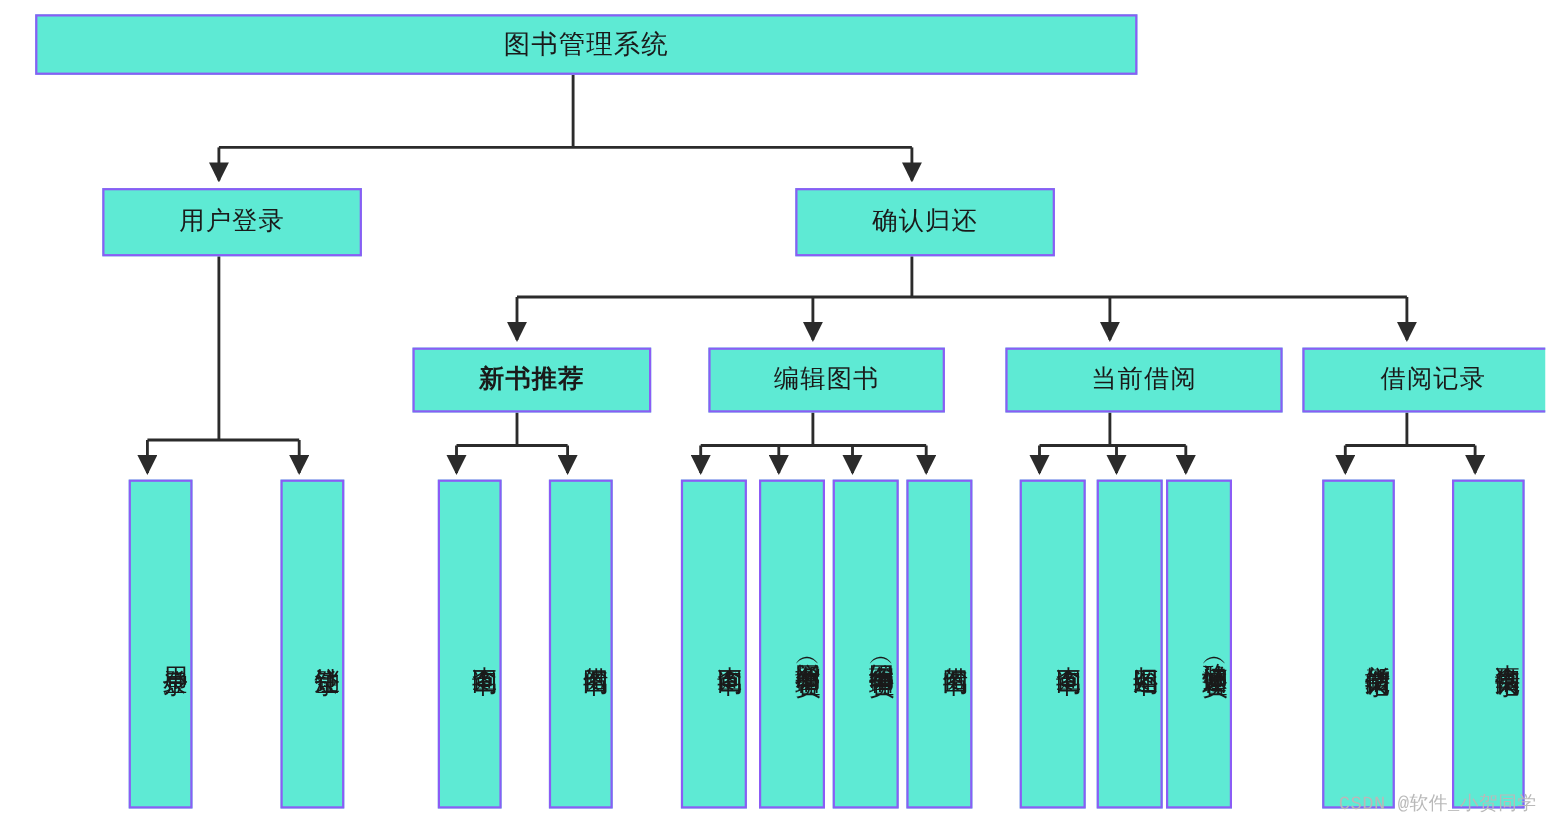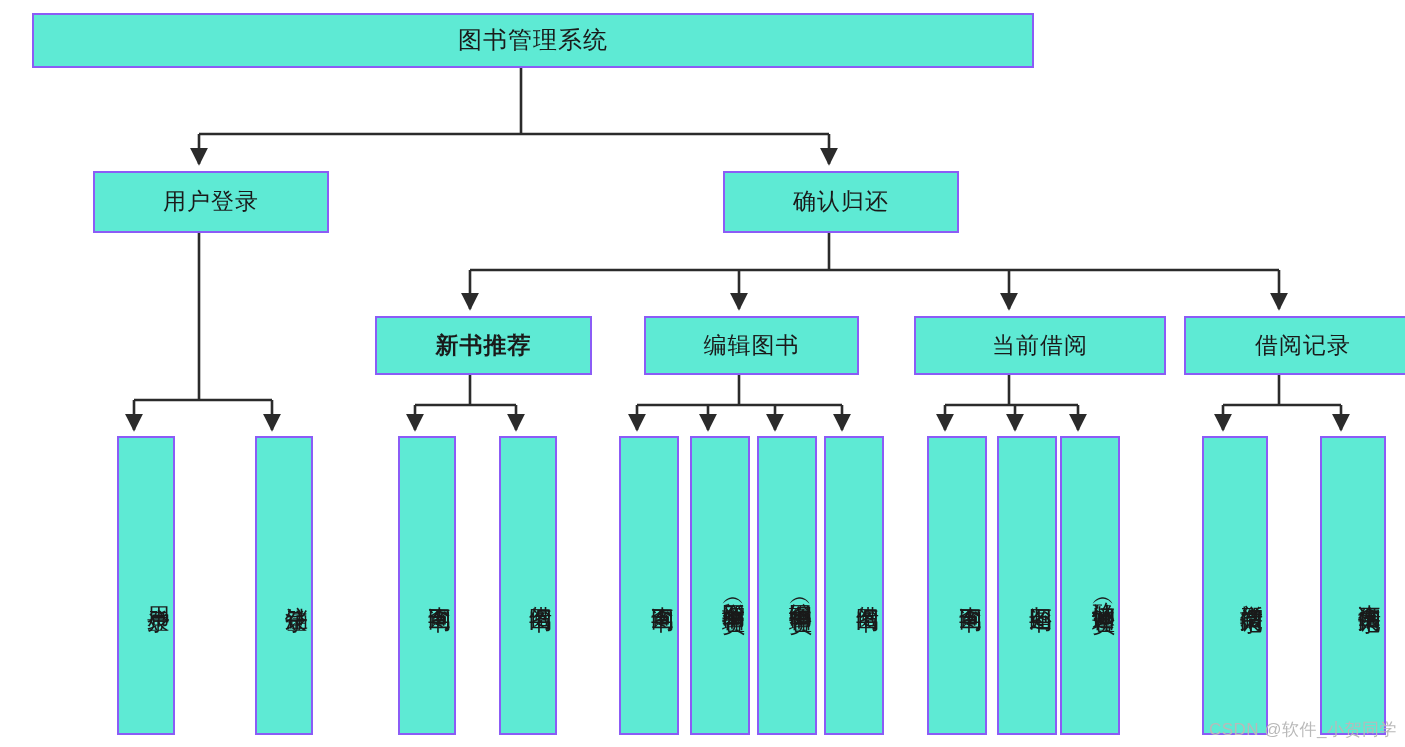--- a/index.html
+++ b/index.html
@@ -65,21 +65,21 @@
   }
   #watermark {
     position: absolute;
     right: 8px;
     bottom: 6px;
     font-size: 17px;
     color: #b9b9b9;
     letter-spacing: 0.5px;
     white-space: nowrap;
     z-index: 5;
-    font-family: Liberation Sans, sans-serif;
+    font-family: Liberation Mono, monospace;
   }
 </style>
 </head>
 <body>
 
 <div id="diagram-root">
 
   <svg id="edges-layer" viewBox="0 0 1405 747" width="1405" height="747" xmlns="http://www.w3.org/2000/svg">
     <defs>
       <marker id="arrow" viewBox="0 0 10 10" refX="9" refY="5" markerWidth="7" markerHeight="7" orient="auto-start-reverse">

